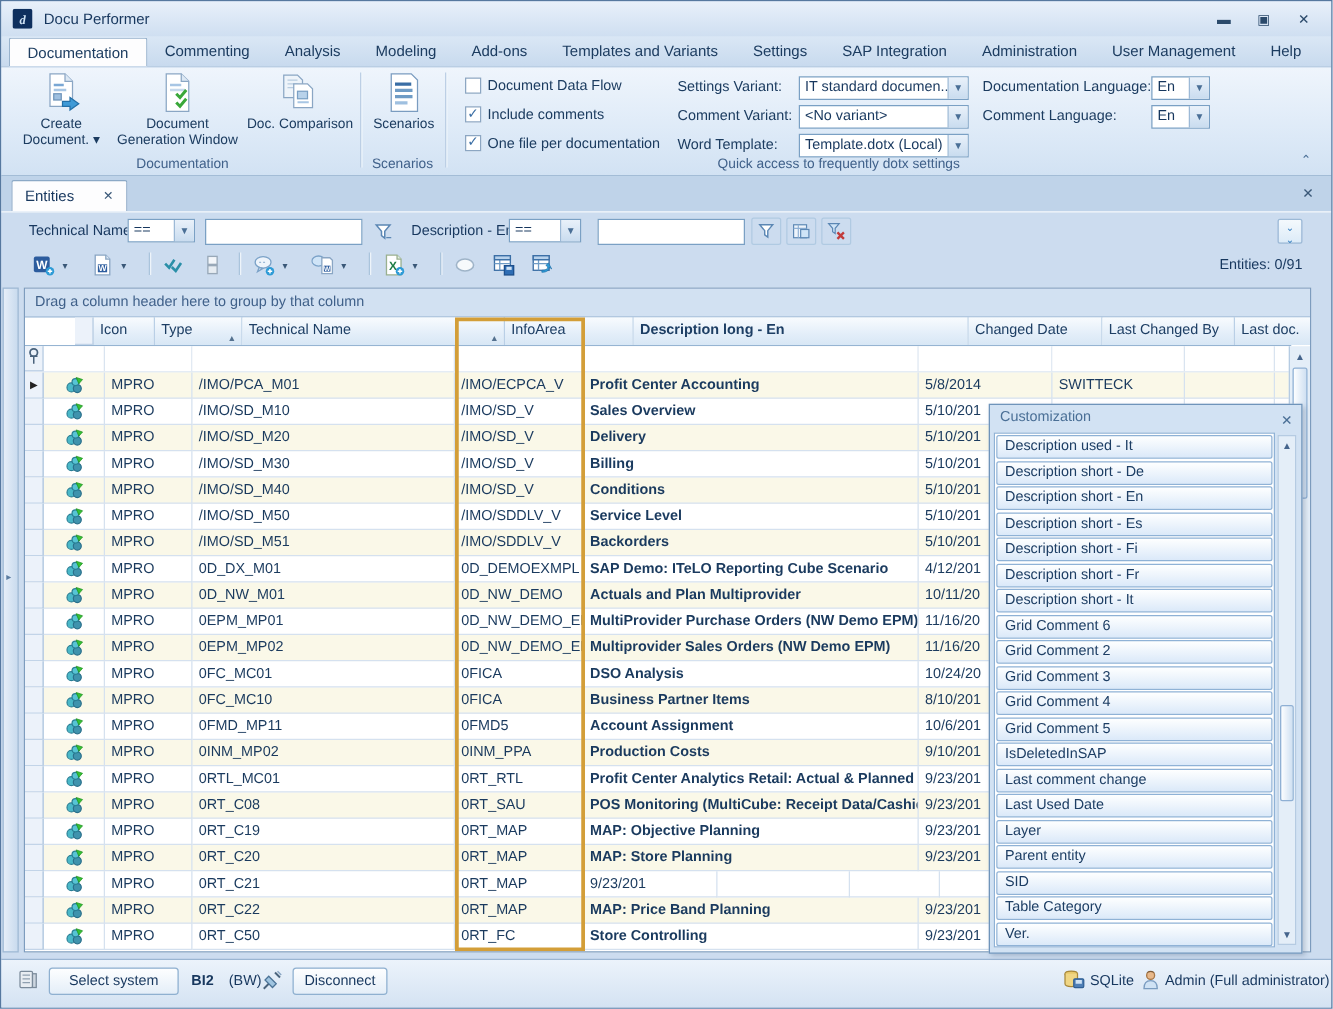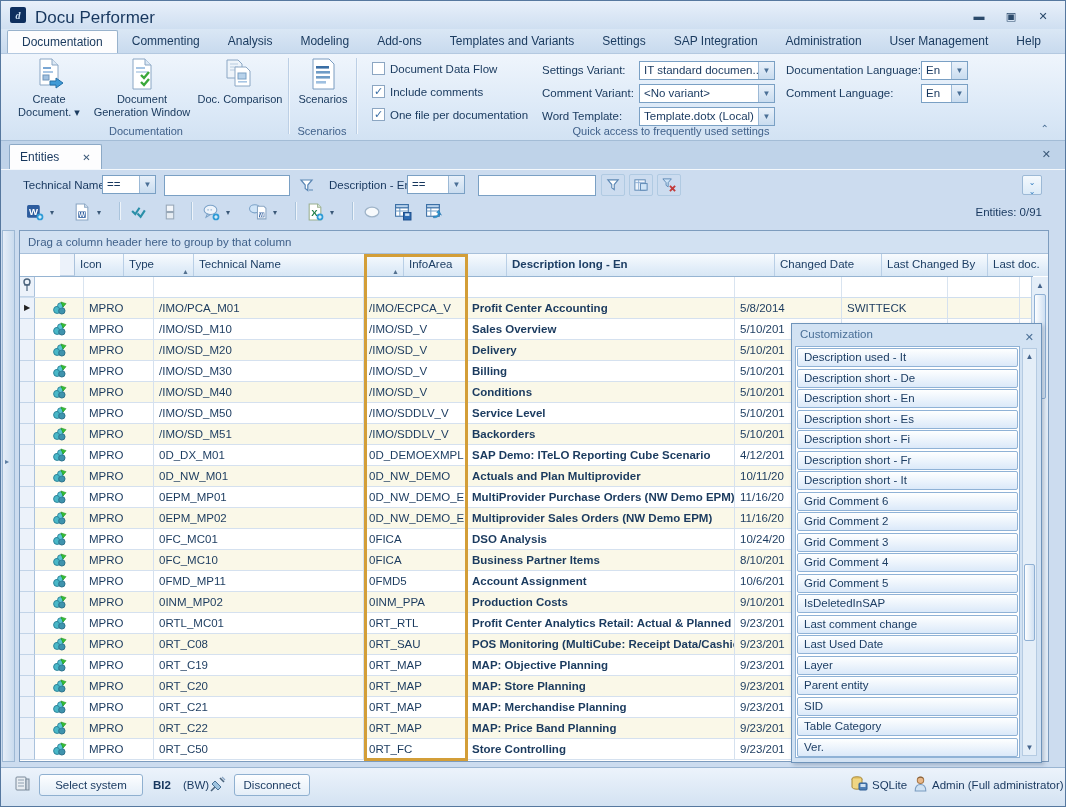--- a/index.html
+++ b/index.html
@@ -3,21 +3,21 @@
 <meta charset="utf-8">
 <style>
   html,body{margin:0;padding:0;background:#9eb6d2;}
   body{width:1066px;height:807px;font-family:"Liberation Sans","DejaVu Sans",sans-serif;position:relative;}
   *{box-sizing:border-box;}
   .window{position:absolute;left:0;top:0;width:1066px;height:807px;background:#cdddf0;border:1px solid #56789f;overflow:hidden;}
 
   
   .titlebar{position:absolute;left:0;top:0;width:100%;height:28px;background:linear-gradient(#e8f0fa,#cfdff1);}
   .titlebar .logo{position:absolute;left:9px;top:6px;width:16px;height:16px;}
-  .titlebar .title{position:absolute;left:34px;top:7px;font-size:17px;color:#17375e;}
+  .titlebar .title{position:absolute;left:34px;top:7px;font-size:12px;color:#17375e;}
   .winbtn{position:absolute;top:8px;width:20px;height:16px;text-align:center;font-size:11px;color:#2b4a6b;line-height:15px;cursor:default;}
   .winbtn.min{right:76px}.winbtn.max{right:44px}.winbtn.cls{right:12px}
 
   
   .ribbontabs{position:absolute;left:0;top:28px;width:100%;height:25px;background:linear-gradient(#dae7f5,#c8daee);display:flex;padding-left:6px;border-bottom:1px solid #b4c9e0;}
   .rtab{padding:0 14px;font-size:12px;color:#1c3c60;line-height:24px;white-space:nowrap;}
   .rtab.active{background:#fdfdfe;border:1px solid #98b2cc;border-bottom:none;border-radius:2px 2px 0 0;line-height:22px;margin-top:1px;}
 
   
   .ribbon{position:absolute;left:0;top:53px;width:100%;height:87px;background:linear-gradient(#eff5fc,#dcE9f7 65%,#d2e2f3);border-bottom:1px solid #a3bcd6;}
@@ -164,21 +164,21 @@
               <rect x="10" y="8" width="13" height="2.6" fill="#3a6ea5"></rect>
               <rect x="10" y="13" width="14" height="2.6" fill="#6f9cc6"></rect>
               <rect x="10" y="18" width="14" height="2.6" fill="#6f9cc6"></rect>
               <rect x="10" y="23" width="10" height="2.6" fill="#9fc0e0"></rect>
             </svg></span><div>Scenarios</div></div>
       </div>
     <div class="rsep" style="left:287px"></div>
     <div class="rsep" style="left:355px"></div>
     <div class="rcaption" style="left:40px;width:210px">Documentation</div>
     <div class="rcaption" style="left:287px;width:68px">Scenarios</div>
-    <div class="rcaption" style="left:460px;width:420px">Quick access to frequently used settings</div>
+    <div class="rcaption" style="left:460px;width:420px">Quick access to frequently dotx settings</div>
     <div id="ribbonchecks">
         <div class="chk-row" style="left: 371px; top: 8px;">
           <span class="chkbox"></span>
           <span>Document Data Flow</span>
         </div>
         <div class="chk-row" style="left: 371px; top: 31px;">
           <span class="chkbox">✓</span>
           <span>Include comments</span>
         </div>
         <div class="chk-row" style="left: 371px; top: 54px;">
@@ -756,21 +756,20 @@
               <svg width="15" height="15" viewBox="0 0 16 16">
                 <circle cx="5.5" cy="9.5" r="3.8" fill="#49b8c8" stroke="#2a7f95"></circle>
                 <circle cx="10.5" cy="10.5" r="3.4" fill="#3f93ad" stroke="#2a6f8a"></circle>
                 <circle cx="9" cy="5" r="3" fill="#57c4d4" stroke="#2a7f95"></circle>
                 <path d="M9.5 1l5.5 1.8-3.2 3.6z" fill="#35c135" stroke="#1e8f1e" stroke-width="0.6"></path>
               </svg>
             </div>
             <div class="dcell c2">MPRO</div>
             <div class="dcell c3">0RT_C21</div>
             <div class="dcell c4">0RT_MAP</div>
-            <div class="dcell c5">MAP: Merchandise Planning</div>
             <div class="dcell c6">9/23/201</div>
             <div class="dcell c7"></div>
             <div class="dcell c8"></div>
             <div class="dcell c9"></div>
           </div>
           <div class="drow" style="background: rgb(250, 248, 232);">
             <div class="dcell c0 ind"></div>
             <div class="dcell c1 iconcell">
               <svg width="15" height="15" viewBox="0 0 16 16">
                 <circle cx="5.5" cy="9.5" r="3.8" fill="#49b8c8" stroke="#2a7f95"></circle>

